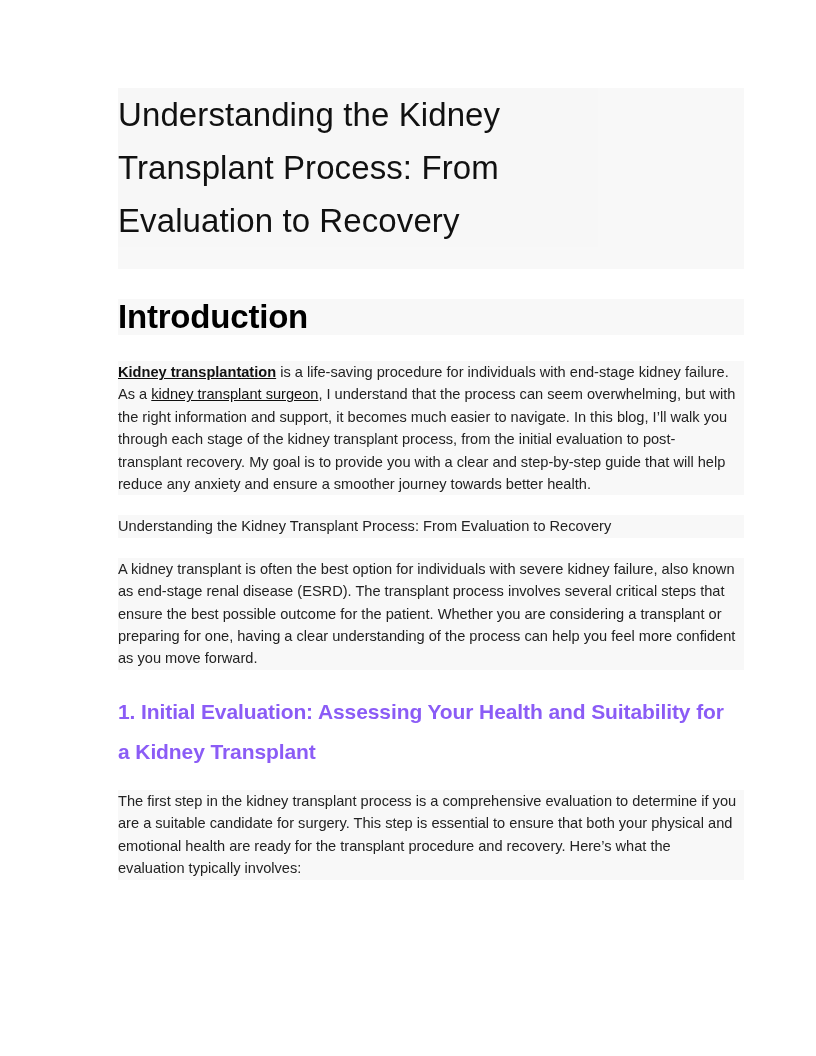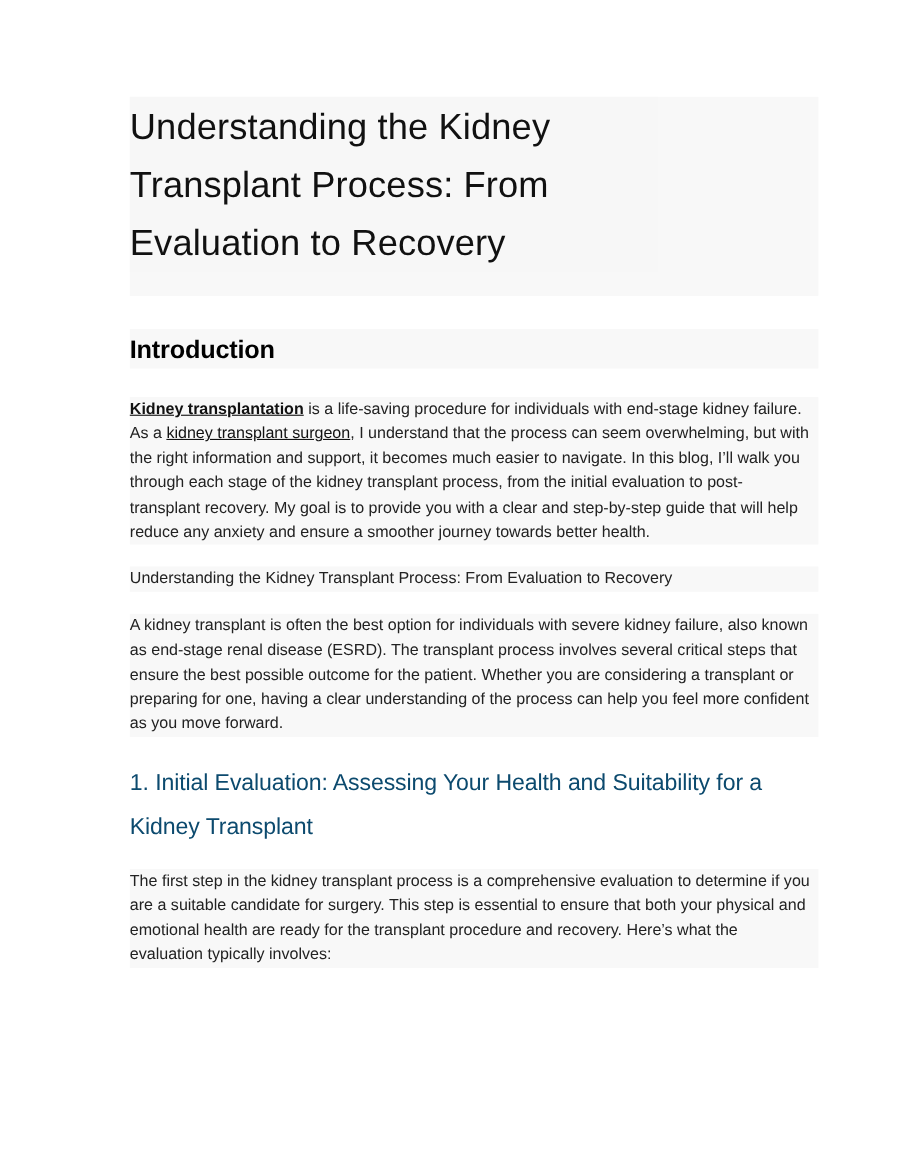--- a/index.html
+++ b/index.html
@@ -34,36 +34,36 @@
     background: #f7f7f7;
     box-shadow: 0 0 0 0 transparent;
   }
   .title-band {
     background: #f8f8f8;
     width: 626px;
     margin-left: 0;
     padding: 0 0 22px 0;
   }
   .h2 {
-    font-size: 23px;
+    font-size: 33px;
     line-height: 36px;
     font-weight: 700;
     color: #000000;
     margin: 30px 0 0 0;
     letter-spacing: -0.2px;
   }
   .h2-band {
     background: #f8f8f8;
     width: 626px;
   }
   .h3 {
     font-size: 21px;
     line-height: 40px;
-    font-weight: 400;
-    color: #0c4a6e;
+    font-weight: 700;
+    color: #8b5cf6;
     margin: 22px 0 0 0;
     letter-spacing: -0.1px;
     max-width: 612px;
   }
   p {
     font-size: 14.6px;
     line-height: 22.4px;
     color: #222222;
     margin: 0 0 20px 0;
     max-width: 620px;

